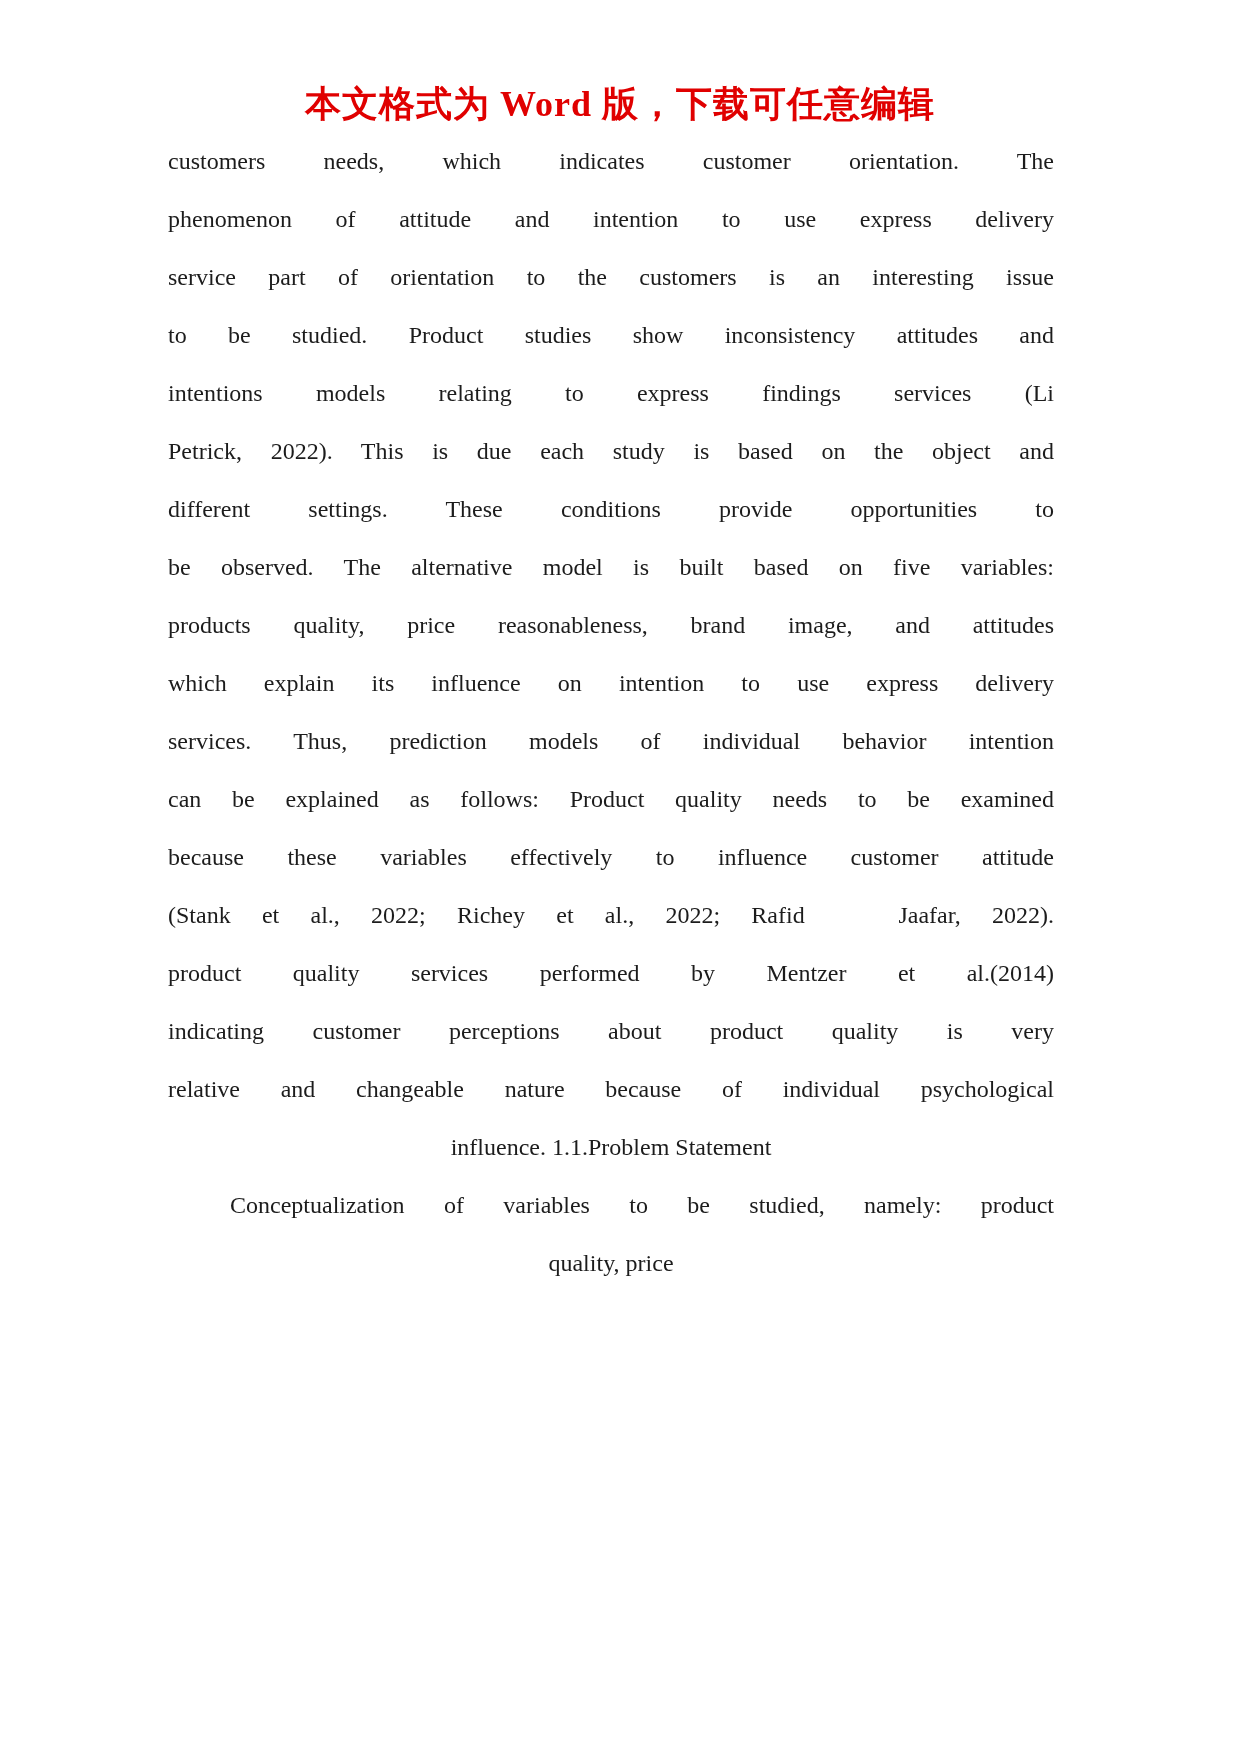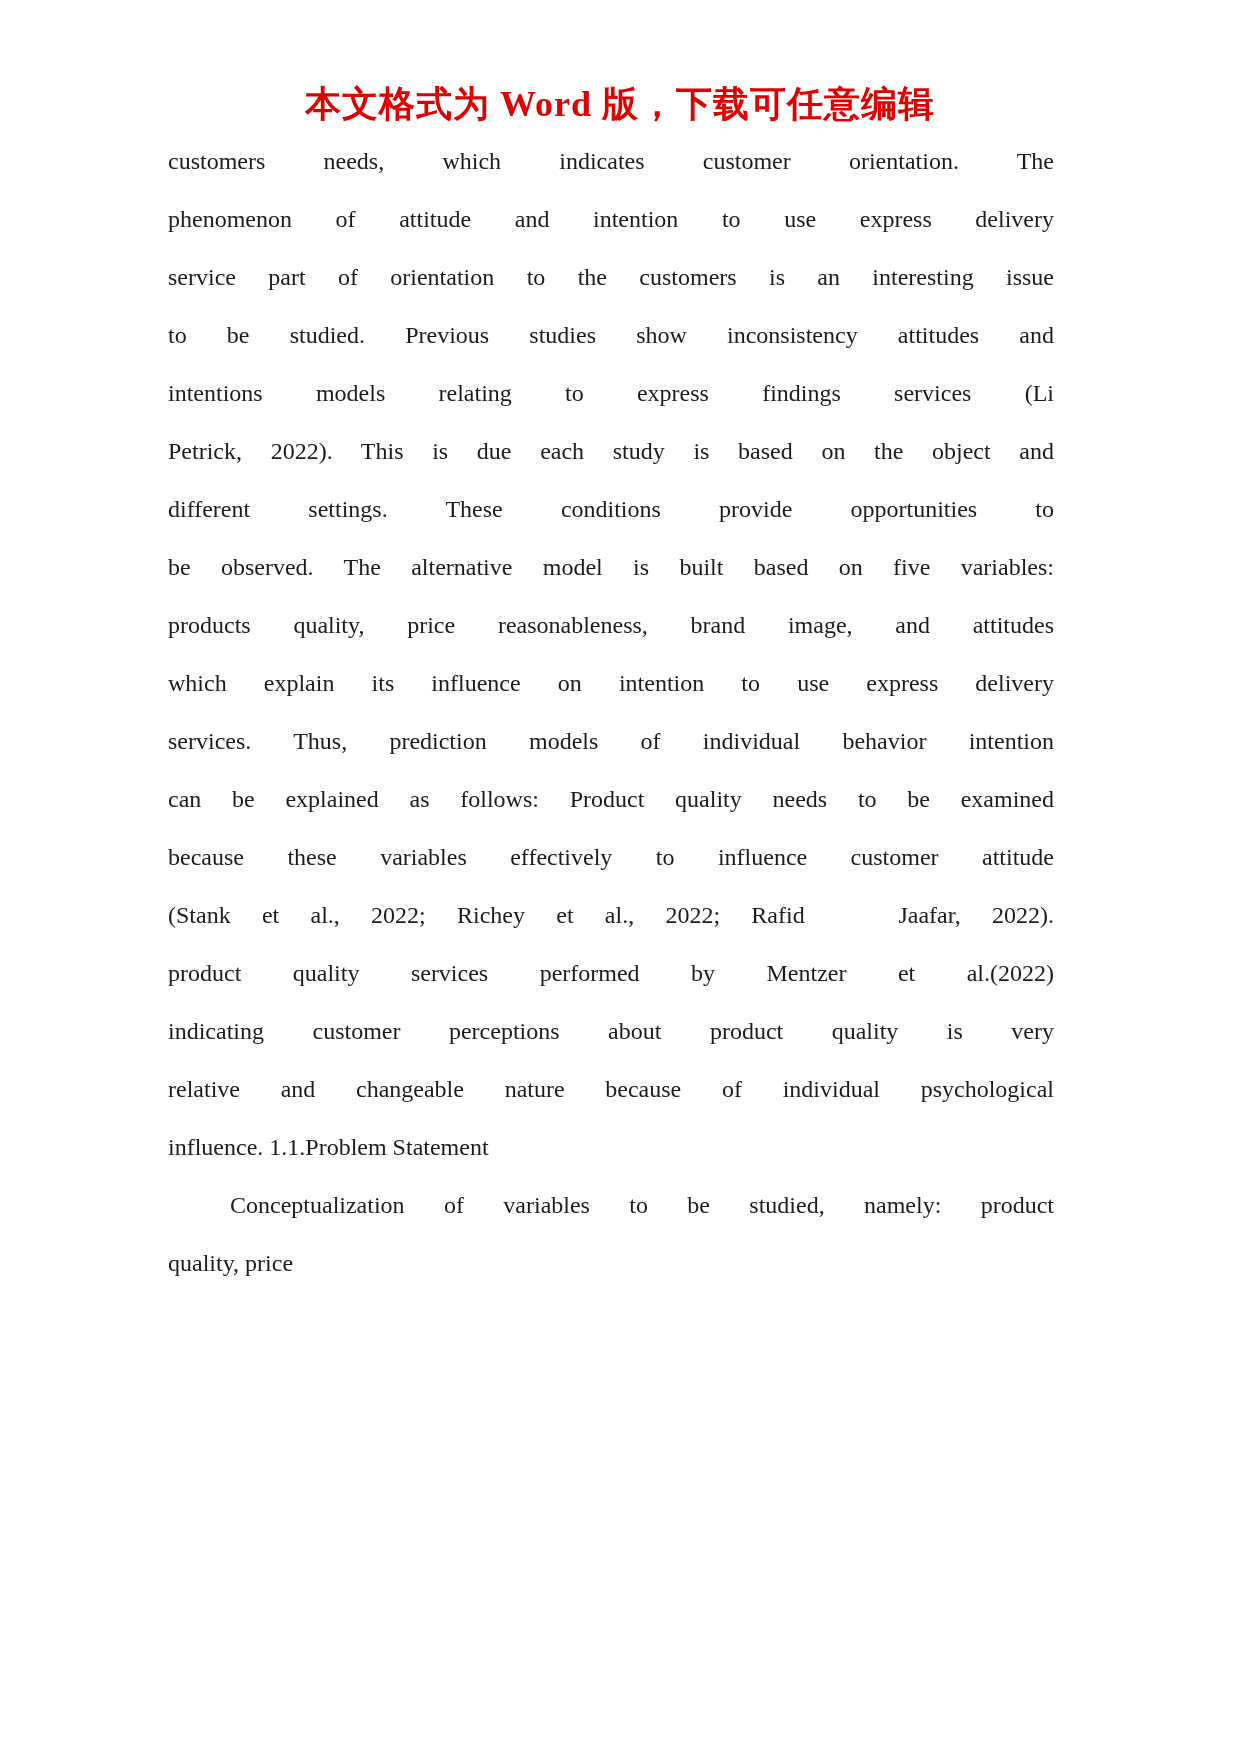--- a/index.html
+++ b/index.html
@@ -31,21 +31,21 @@
     position: absolute;
     top: 132px;
     left: 168px;
     width: 886px;
     font-size: 24px;
   }
   .line {
     height: 58px;
     line-height: 58px;
     white-space: normal;
-    text-align: left;
+    text-align: center;
   }
   .line.justify {
     text-align: justify;
     text-align-last: justify;
   }
   .line.indent {
     text-indent: 62px;
   }
   .footer-pagenum {
     position: absolute;
@@ -61,32 +61,32 @@
 </head>
 <body>
 
 <div class="page">
   <div class="header-notice" style="color: rgb(224, 0, 0);">本文格式为 Word 版，下载可任意编辑</div>
 
   <div class="doc-body">
       <div class="line justify">customers needs, which indicates customer orientation. The</div>
       <div class="line justify">phenomenon of attitude and intention to use express delivery</div>
       <div class="line justify">service part of orientation to the customers is an interesting issue</div>
-      <div class="line justify">to be studied. Previous studies show inconsistency attitudes and</div>
+      <div class="line justify">to be studied. Product studies show inconsistency attitudes and</div>
       <div class="line justify">intentions models relating to express findings services (Li</div>
       <div class="line justify">Petrick, 2022). This is due each study is based on the object and</div>
       <div class="line justify">different settings. These conditions provide opportunities to</div>
       <div class="line justify">be observed. The alternative model is built based on five variables:</div>
       <div class="line justify">products quality, price reasonableness, brand image, and attitudes</div>
       <div class="line justify">which explain its influence on intention to use express delivery</div>
       <div class="line justify">services. Thus, prediction models of individual behavior intention</div>
       <div class="line justify">can be explained as follows: Product quality needs to be examined</div>
       <div class="line justify">because these variables effectively to influence customer attitude</div>
       <div class="line justify">(Stank et al., 2022; Richey et al., 2022; Rafid &nbsp;&nbsp;Jaafar, 2022).</div>
-      <div class="line justify">product quality services performed by Mentzer et al.(2022)</div>
+      <div class="line justify">product quality services performed by Mentzer et al.(2014)</div>
       <div class="line justify">indicating customer perceptions about product quality is very</div>
       <div class="line justify">relative and changeable nature because of individual psychological</div>
       <div class="line">influence. 1.1.Problem Statement</div>
       <div class="line justify indent">Conceptualization of variables to be studied, namely: product</div>
       <div class="line">quality, price</div>
     </div>
 
   <div class="footer-pagenum">— 3 —</div>
 </div>
 

